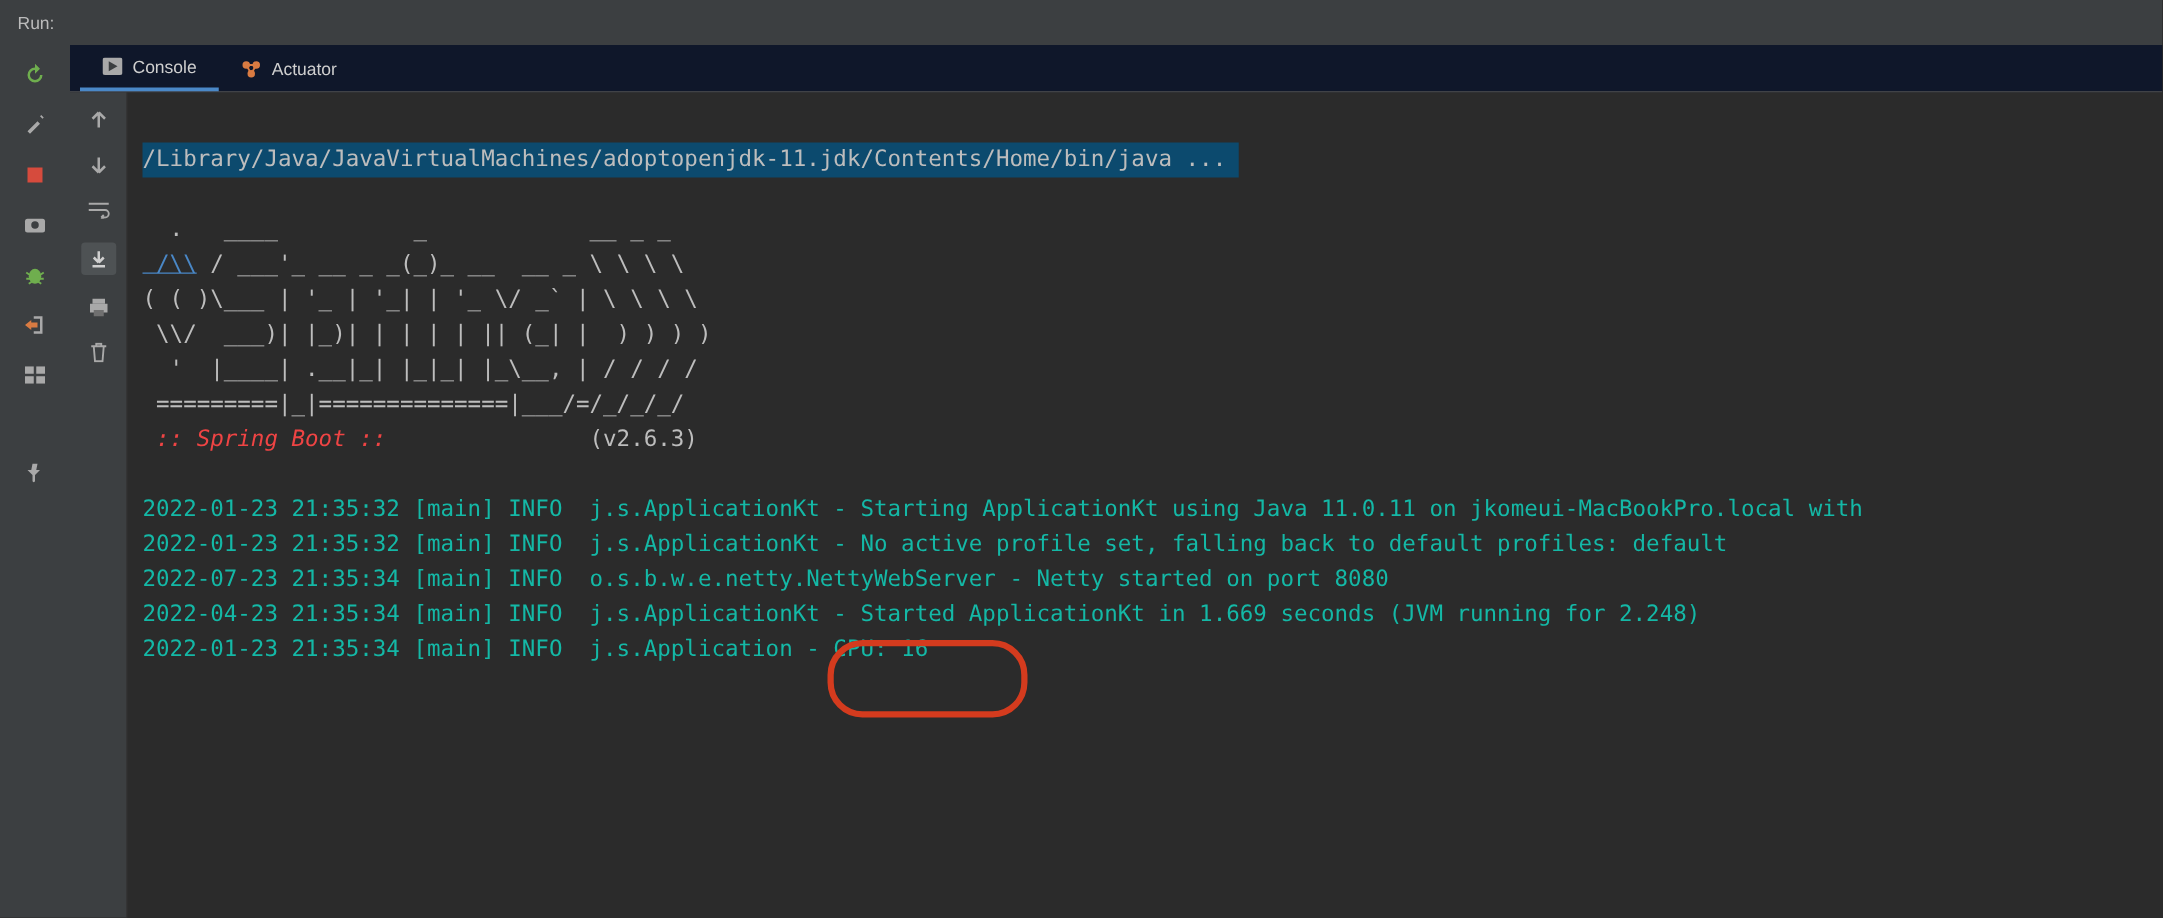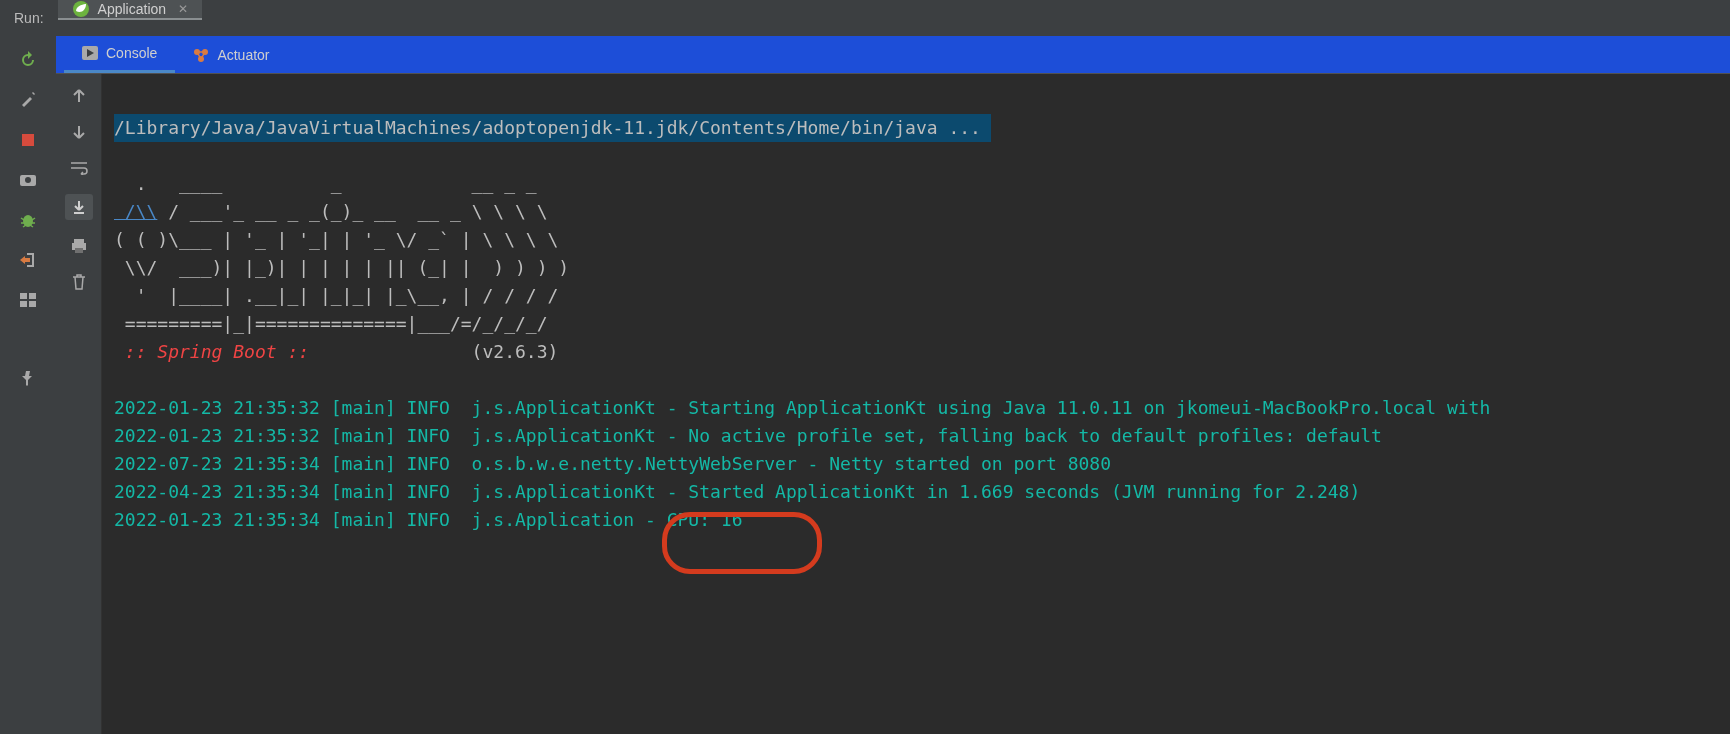--- a/index.html
+++ b/index.html
@@ -38,21 +38,21 @@
   .close-x { color: #9a9a9a; font-size: 12px; padding-left: 4px; }
 
   
   .tabstrip {
     display: flex;
     align-items: flex-start;
     height: 38px;
     margin-left: 56px;           
     padding-left: 8px;
     border-bottom: 1px solid #515151;
-    background: #1d4ed8;
+    background: #0f172a;
   }
   .tab {
     display: flex;
     align-items: center;
     gap: 8px;
     padding: 0 18px;
     height: 100%;
     color: #cfcfcf;
     cursor: pointer;
   }
@@ -133,30 +133,20 @@
 
   
   svg { display:block; }
 
 </style>
 </head>
 <body>
 
 <div class="topbar">
   <div class="run-label">Run:</div>
-  <div class="run-tab">
-    <span class="icon">
-      <svg width="18" height="18" viewBox="0 0 18 18">
-        <circle cx="9" cy="9" r="8" fill="#6db33f"></circle>
-        <path d="M4 11 C4 5 13 4 14 4 C14 10 9 14 4 11 Z" fill="#fff"></path>
-      </svg>
-    </span>
-    <span class="title">Application</span>
-    <span class="close-x">✕</span>
-  </div>
 </div>
 
 <div class="left-rail">
   <div class="rail-btn">
     <svg width="18" height="18" viewBox="0 0 18 18">
         <path d="M9 3a6 6 0 1 0 6 6h-2a4 4 0 1 1-4-4v3l4-4-4-4z" fill="#6fae4e"></path>
       </svg>
   </div>
   <div class="rail-btn">
     <svg width="18" height="18" viewBox="0 0 18 18">

